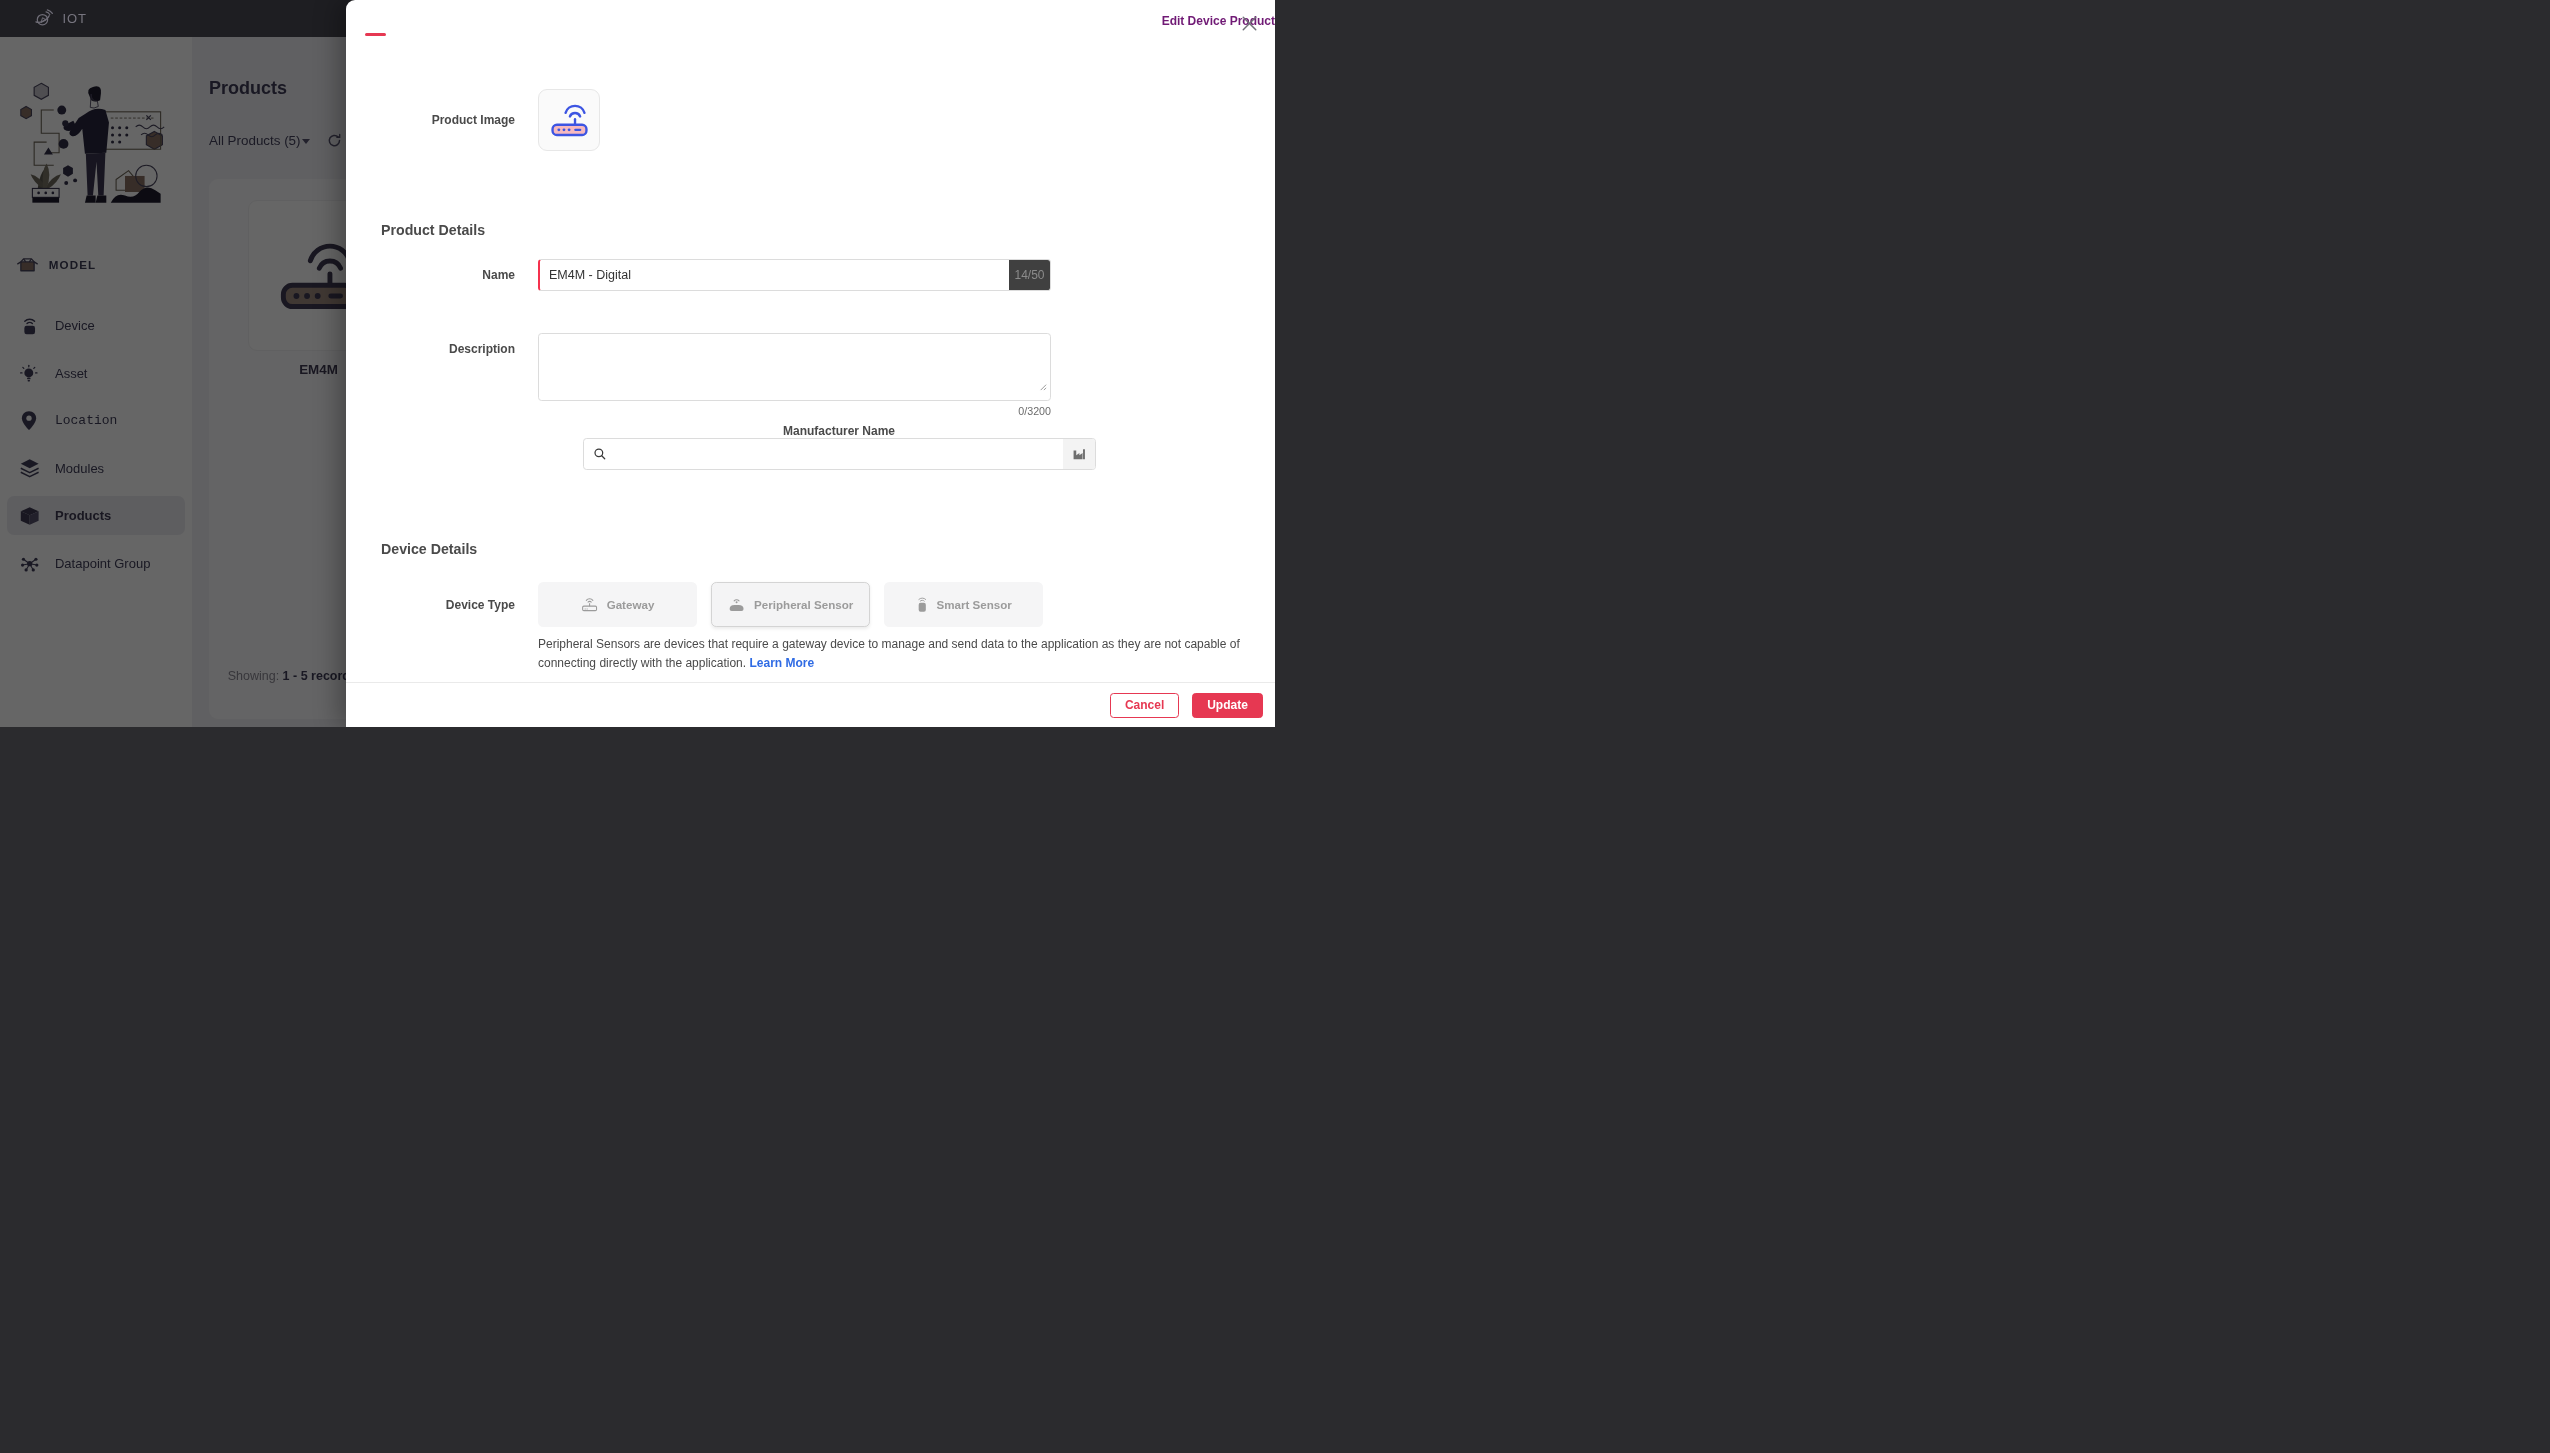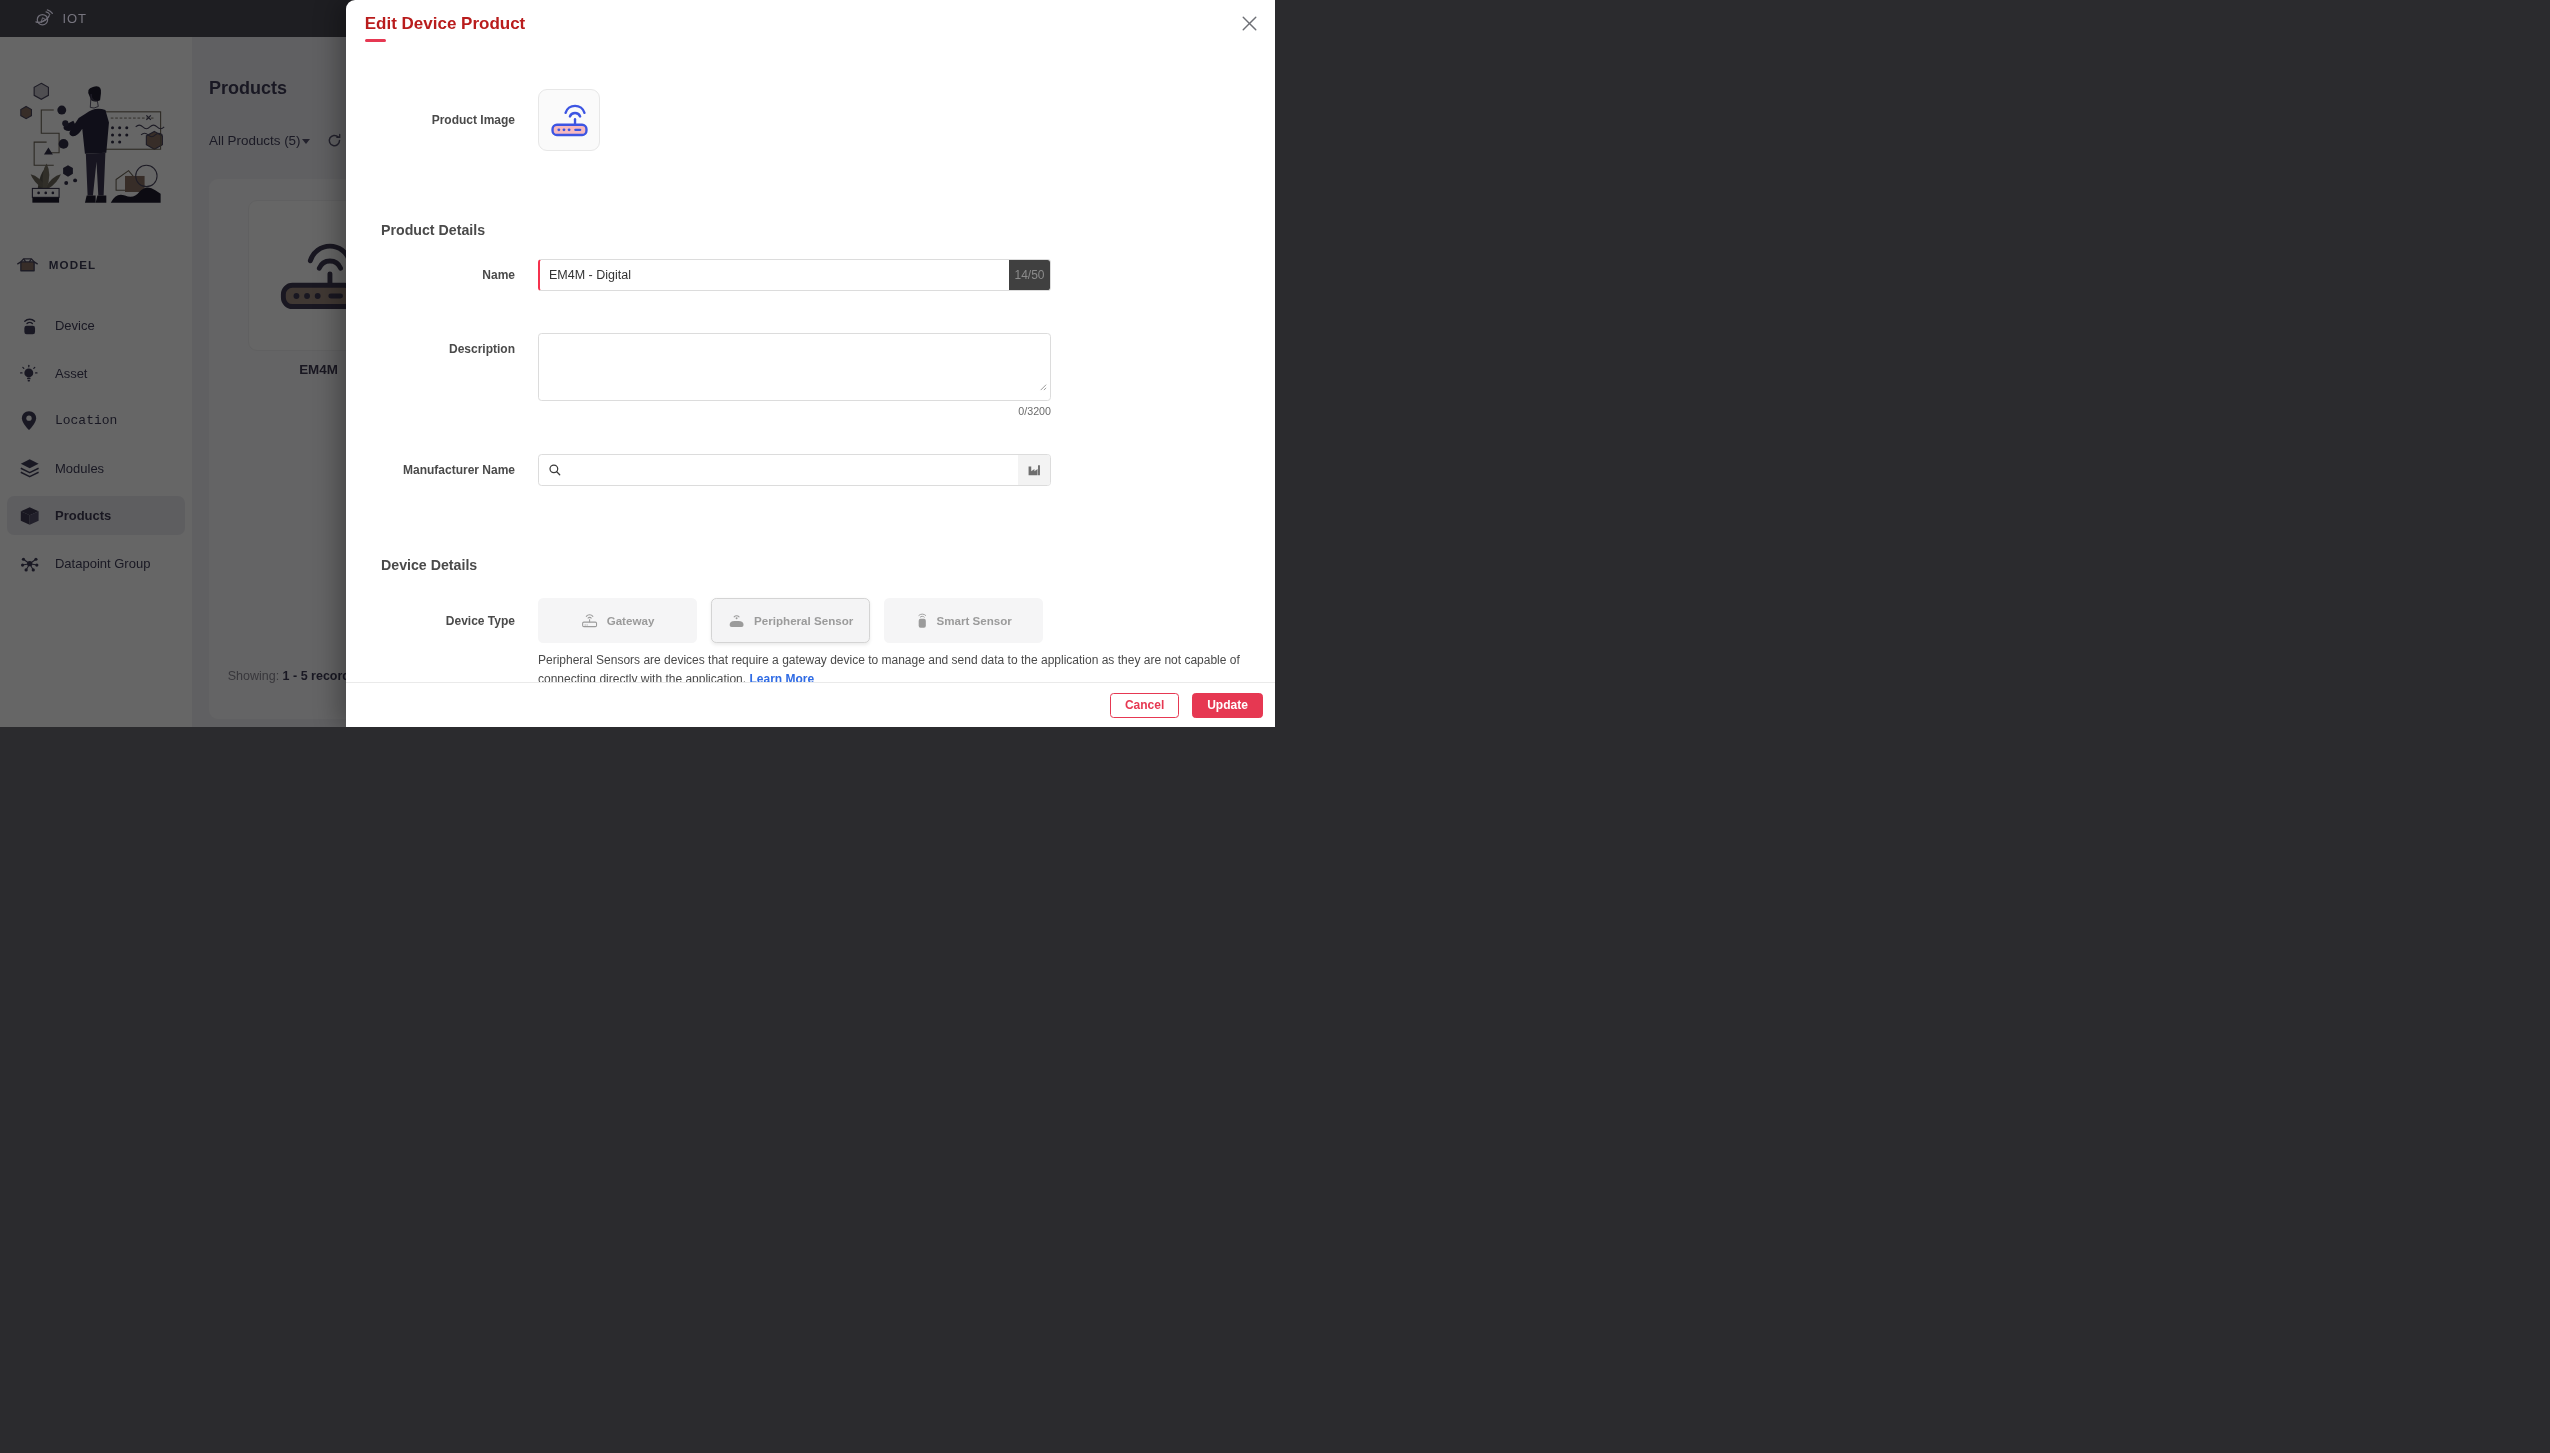--- a/index.html
+++ b/index.html
@@ -36,21 +36,21 @@
   .showing-row { position:absolute; left:18.7px; bottom:36px; font-size:12.5px; }
   .showing-label { color:#8B8994; }
   .showing-value { color:#3F3D58; font-weight:600; }
 
   
   .overlay { position:absolute; top:37px; left:0; right:0; bottom:0; background:rgba(0,0,0,0.60); z-index:5; }
 
   
   .drawer { position:absolute; top:0; left:346px; right:0; bottom:0; background:#FFFFFF; z-index:10; border-top-left-radius:9px; box-shadow:-9px 0 23px rgba(0,0,0,0.28); }
   .drawer-header { padding:14.2px 0 0 18.7px; }
-  .drawer-title { font-size:17px; font-weight:700; color:#b91c1c; }
+  .drawer-title { font-size:12px; font-weight:700; color:#701a75;text-align:right; }
   .title-underline { width:21.4px; height:2.7px; background:#E63852; border-radius:1.8px; margin-top:5.3px; }
   .close-btn { position:absolute; top:13.4px; right:16px; width:19.6px; height:19.6px; display:flex; align-items:center; justify-content:center; cursor:pointer; background:none; border:none; }
   .drawer-body { position:absolute; top:40px; left:0; right:0; bottom:45px; padding-left:35px; overflow:hidden; }
 
   .form-row { display:flex; align-items:center; }
   .flabel { width:134px; text-align:right; font-size:12px; font-weight:600; color:#4A4A4A; flex-shrink:0; }
   .fcontrol { margin-left:23px; width:513px; }
 
   .row-image { margin-top:49px; }
   .image-box { width:62px; height:62px; background:#FAFAFA; border:0.9px solid #E7E7E7; border-radius:9px; display:flex; align-items:center; justify-content:center; cursor:pointer; }
@@ -64,21 +64,21 @@
   .name-input { flex:1; border:none; outline:none; font-size:12.5px; color:#333; padding:0 9px; font-family:"Liberation Sans",sans-serif; background:#fff; }
   .char-counter { width:41px; background:#404040; display:flex; align-items:center; justify-content:center; font-size:12px; color:#8C8C8C;text-align:center; }
 
   .row-desc { margin-top:42px; align-items:flex-start; }
   .row-desc .flabel { padding-top:9px; }
   .desc-wrap { position:relative; }
   .desc-area { width:513px; height:68px; border:0.9px solid #DCDCDC; border-radius:3.6px; resize:none; outline:none; font-family:"Liberation Sans",sans-serif; font-size:12.5px; color:#333; padding:7.1px 9px; display:block; background:#fff; }
   .resize-glyph { position:absolute; right:4.5px; bottom:6.2px; pointer-events:none; }
   .desc-counter { text-align:right; font-size:10.7px; color:#6B6B6B; margin-top:4.5px; width:513px; }
 
-  .row-manu { margin-top:37px; }
+  .row-manu { margin-top:7px;flex-direction:column; }
   .manu-field { display:flex; align-items:center; height:32px; border:0.9px solid #DCDCDC; border-radius:3.6px; overflow:hidden; background:#fff; }
   .manu-search { margin-left:9px; display:flex; }
   .manu-input { flex:1; border:none; outline:none; font-size:12.5px; color:#333; padding:0 7.1px; font-family:"Liberation Sans",sans-serif; background:#fff; }
   .manu-suffix { width:32px; align-self:stretch; background:#F3F3F3; display:flex; align-items:center; justify-content:center; cursor:pointer; }
 
   .row-type { margin-top:25px; }
   .type-options { display:flex; gap:14.2px; }
   .type-btn { width:159px; height:45px; background:#F5F5F6; border:0.9px solid transparent; border-radius:5.3px; display:flex; align-items:center; justify-content:center; gap:8px; cursor:pointer; font-family:"Liberation Sans",sans-serif; }
   .type-btn .tlabel { font-size:11.6px; font-weight:600; color:#9B9B9B; }
   .type-btn.selected { background:#F4F4F5; border:0.9px solid #D4D4D4; box-shadow:0 1.8px 3.6px rgba(0,0,0,0.08); }

